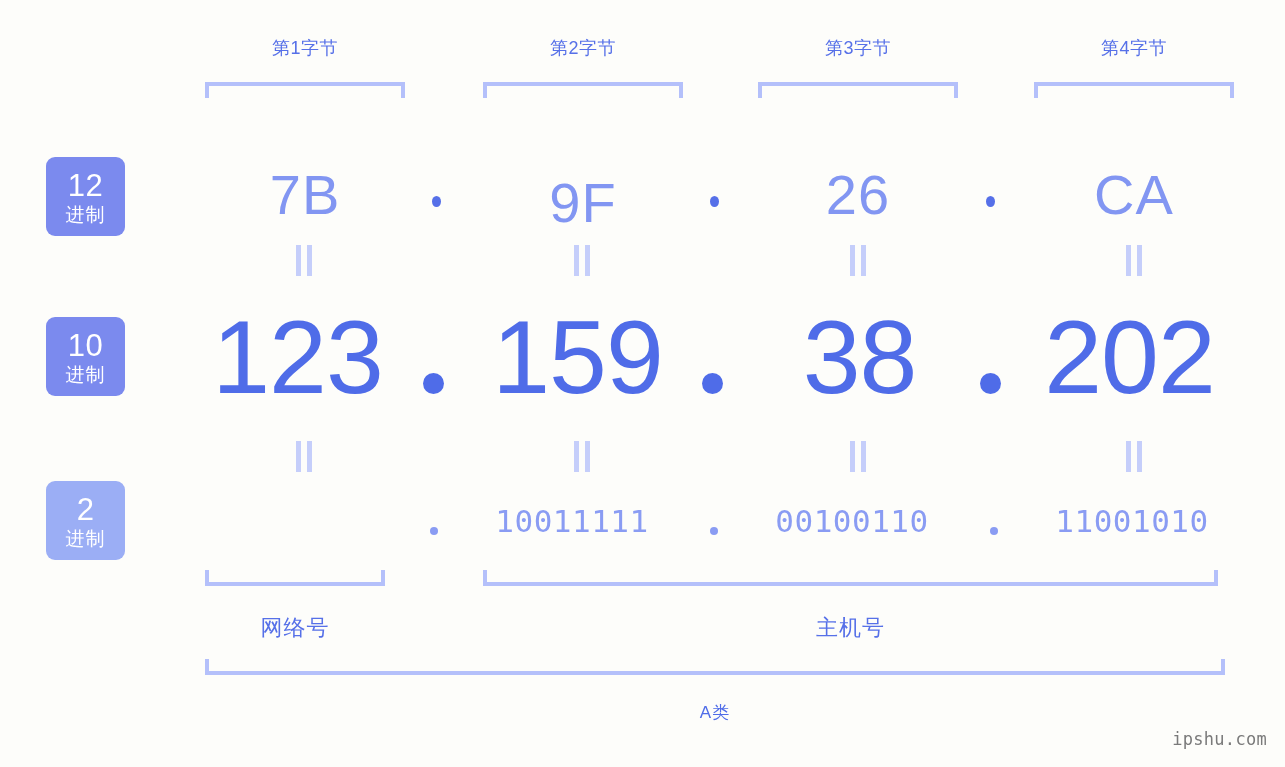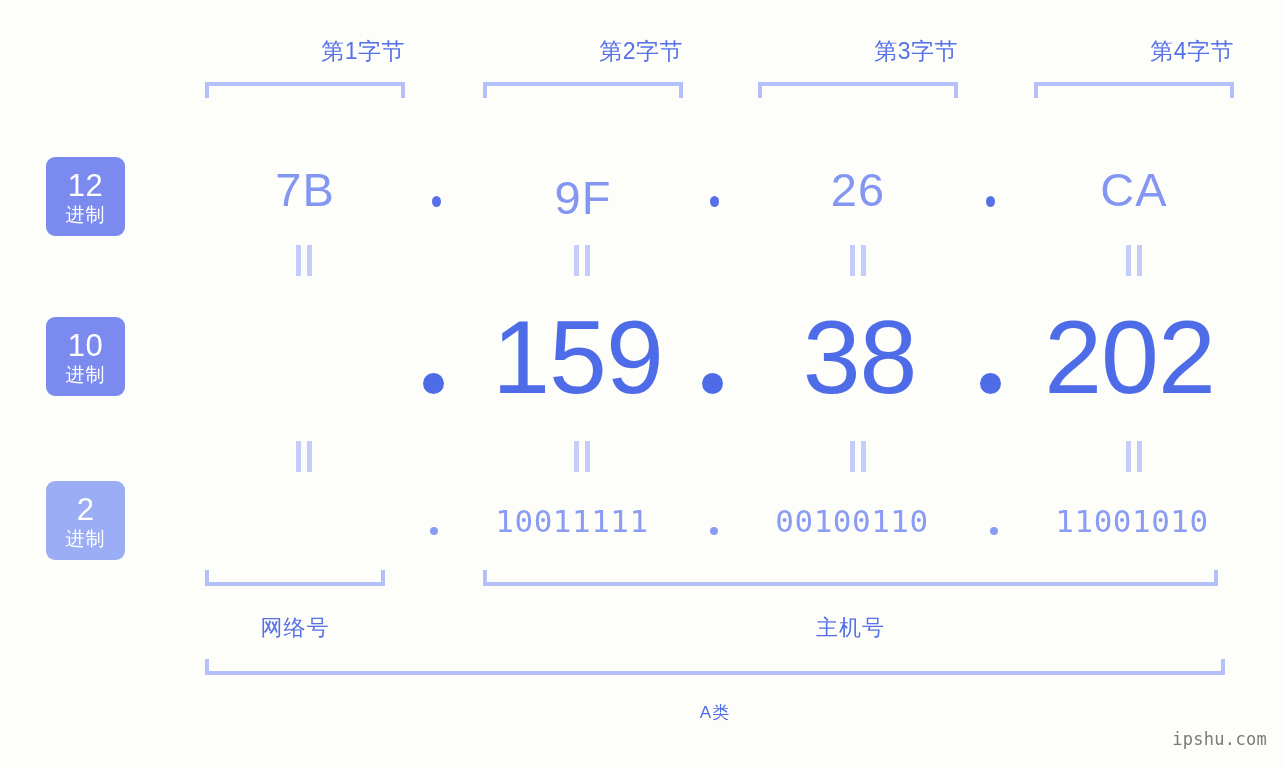--- a/index.html
+++ b/index.html
@@ -15,23 +15,23 @@
   #stage {
     position:relative;
     width:1285px; height:767px;
     background:#FDFDFA;
   }
 
   
   .byte-label {
     position:absolute;
     top:36px;
-    font-size:23px;
+    font-size:18px;
     color:#5670E8;
-    text-align:right;
+    text-align:center;
     letter-spacing:0.5px;
     white-space:nowrap;
     font-family:"Liberation Sans","DejaVu Sans",sans-serif;
   }
 
   
   .bracket {
     position:absolute;
     border-style:solid;
     border-color:#B4C0FA;
@@ -71,21 +71,21 @@
     letter-spacing:1px;
   }
 
   .cell {
     position:absolute;
     text-align:center;
     white-space:nowrap;
   }
 
   .hex-val {
-    font-size:47px;
+    font-size:56px;
     color:#8296F2;
     font-family:"Liberation Sans","DejaVu Sans",sans-serif;
     letter-spacing:1px;
   }
 
   .dec-val {
     font-size:104px;
     color:#4F6CE8;
     font-family:"Liberation Sans","DejaVu Sans",sans-serif;
     font-weight:400;
@@ -201,20 +201,21 @@
     </div>
   <div class="eq" style="left:850px; top:245px;">
       <i></i>
       <i></i>
     </div>
   <div class="eq" style="left:1126px; top:245px;">
       <i></i>
       <i></i>
     </div>
 
+  <div class="cell dec-val" style="left:190px; top:305px; width:215px;">123</div>
   <div class="dot dot-dec" style="left:423px; top:373px;"></div>
   <div class="cell dec-val" style="left:470px; top:305px; width:215px;">159</div>
   <div class="dot dot-dec" style="left:702px; top:373px;"></div>
   <div class="cell dec-val" style="left:752px; top:305px; width:215px;">38</div>
   <div class="dot dot-dec" style="left:980px; top:373px;"></div>
   <div class="cell dec-val" style="left:1022px; top:305px; width:215px;">202</div>
 
   <div class="eq" style="left:296px; top:441px;">
       <i></i>
       <i></i>

